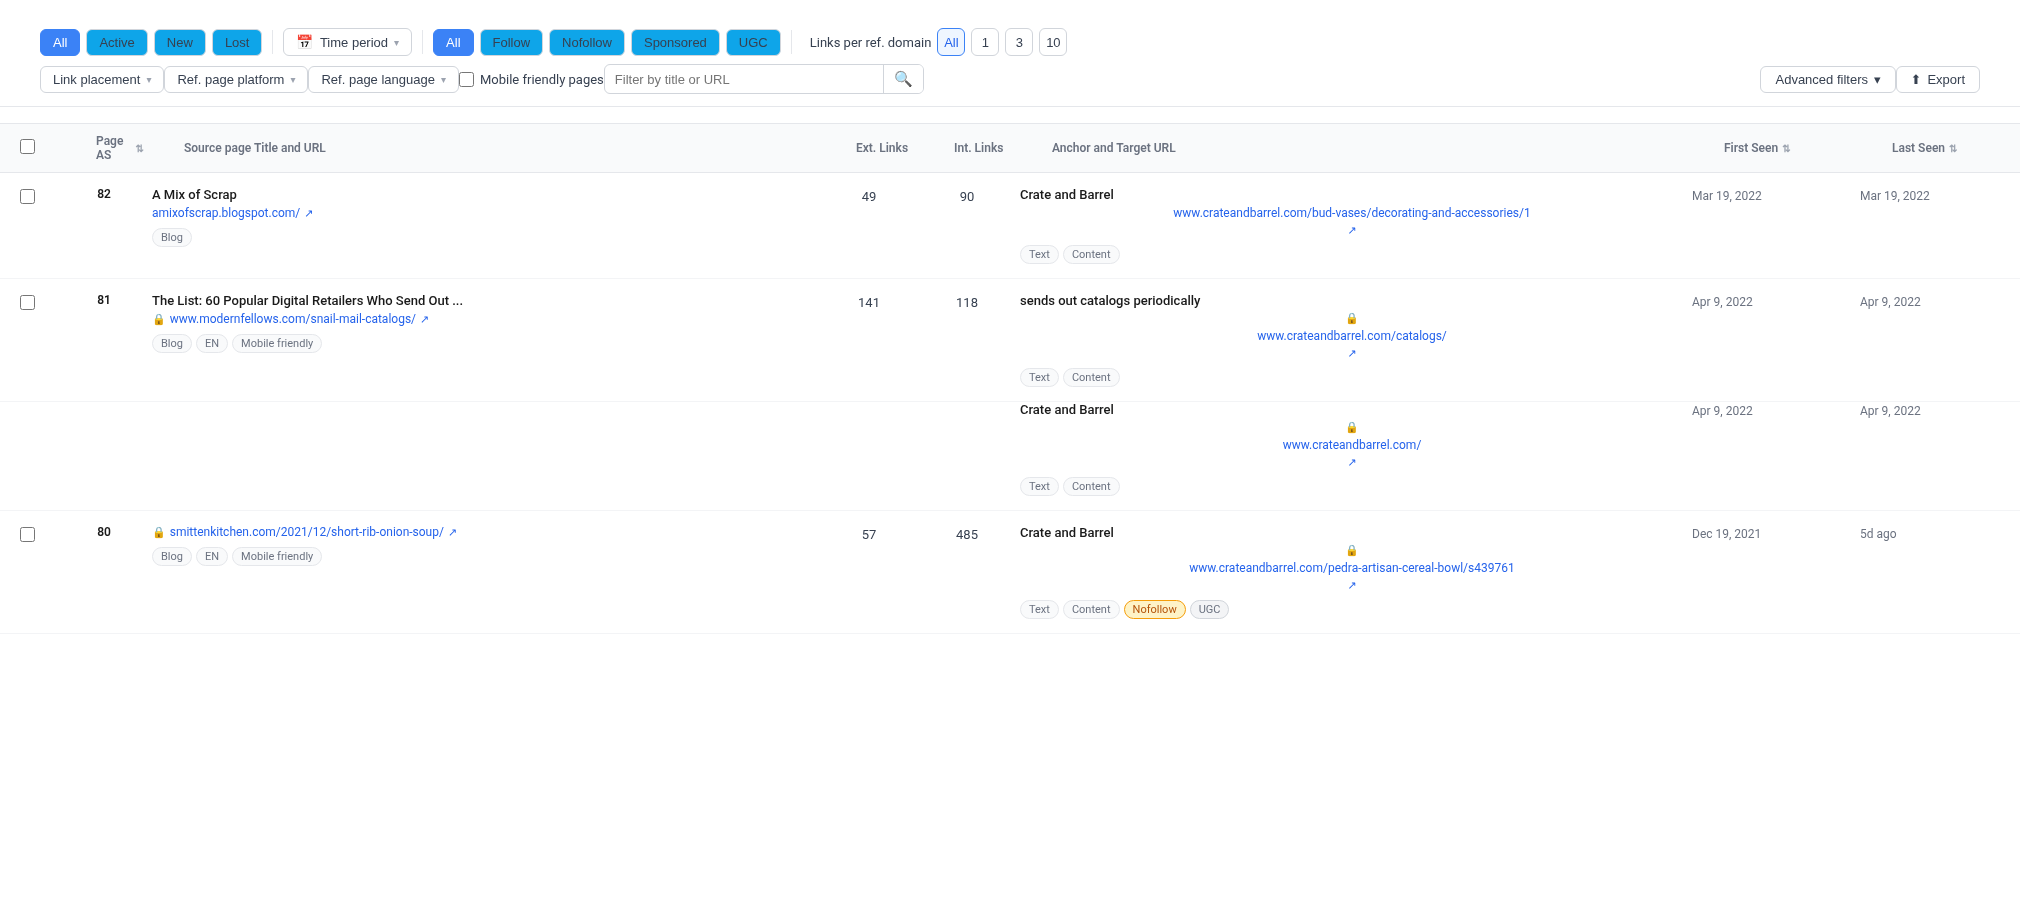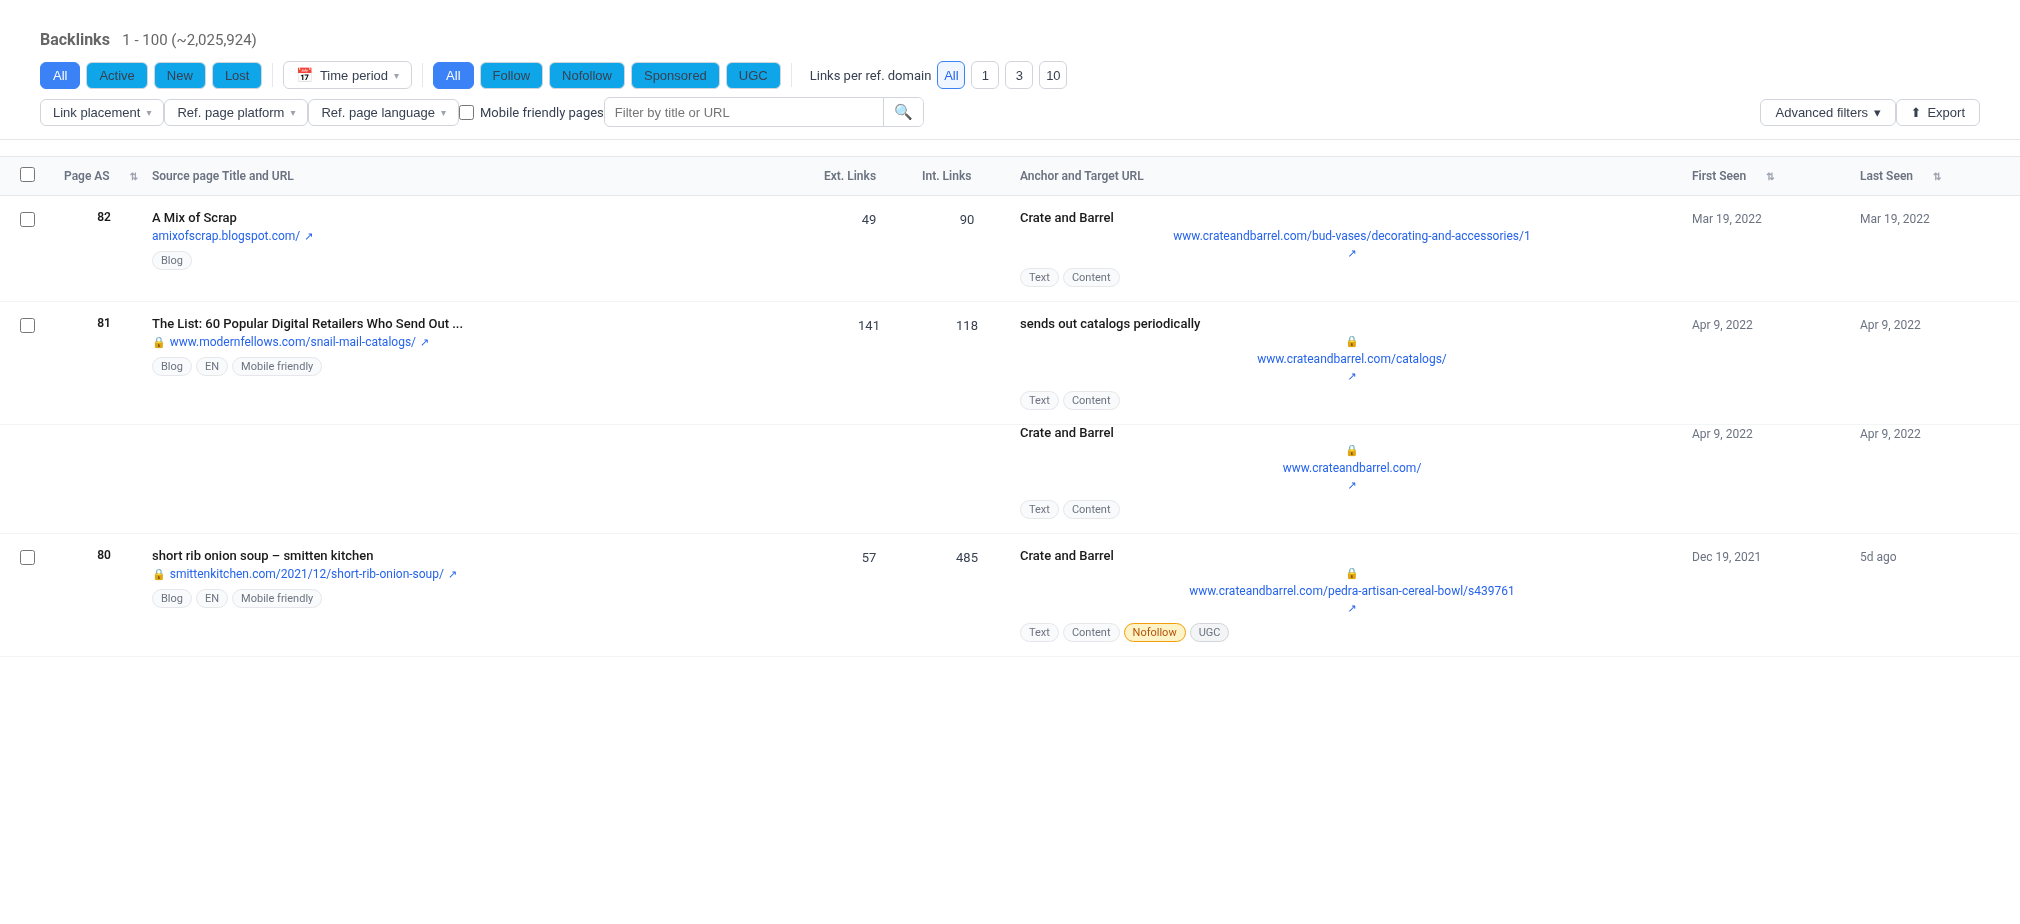--- a/index.html
+++ b/index.html
@@ -30,21 +30,21 @@
     .search-container { display: flex; align-items: center; flex: 1; max-width: 320px; border: 1.5px solid #d1d5db; border-radius: 6px; overflow: hidden; background: #fff; }
     .search-input { flex: 1; border: none; outline: none; padding: 5px 10px; font-size: 13px; color: #374151; background: transparent; }
     .search-btn { padding: 5px 10px; background: #fff; border: none; cursor: pointer; color: #6b7280; font-size: 15px; border-left: 1.5px solid #d1d5db; }
 
     .advanced-filters-btn { display: inline-flex; align-items: center; gap: 6px; padding: 5px 14px; border-radius: 6px; border: 1.5px solid #d1d5db; background: #fff; cursor: pointer; font-size: 13px; color: #374151; font-weight: 500; margin-left: auto; }
 
     .export-btn { display: inline-flex; align-items: center; gap: 6px; padding: 5px 14px; border-radius: 6px; border: 1.5px solid #d1d5db; background: #fff; cursor: pointer; font-size: 13px; color: #374151; font-weight: 500; }
 
     .table-container { margin-top: 16px; border-top: 1.5px solid #e5e7eb; }
     .table-header { display: grid; grid-template-columns: 36px 80px 1fr 90px 90px 1fr 160px 140px; align-items: center; padding: 10px 20px; background: #f9fafb; border-bottom: 1.5px solid #e5e7eb; gap: 8px; }
-    .col-header { font-size: 12px; font-weight: 600; color: #6b7280; display: flex; align-items: center; gap: 20px; }
+    .col-header { font-size: 12px; font-weight: 600; color: #6b7280; display: flex; align-items: center; gap: 4px; margin-left: 32px; }
     .col-header .sort-icon { font-size: 10px; color: #9ca3af; }
 
     .table-row { display: grid; grid-template-columns: 36px 80px 1fr 90px 90px 1fr 160px 140px; align-items: start; padding: 14px 20px; border-bottom: 1.5px solid #f3f4f6; gap: 8px; }
 
     .row-checkbox { display: flex; align-items: flex-start; padding-top: 2px; }
     .row-checkbox input { width: 15px; height: 15px; accent-color: #3b82f6; cursor: pointer; }
 
     .page-as-score { font-size: 12px; font-weight: 600; color: #1a1a1a; text-align: center; }
 
     .source-page { display: flex; flex-direction: column; gap: 4px; }
@@ -67,24 +67,20 @@
 
     .date-cell { font-size: 12px; color: #6b7280; padding-top: 2px; }
 
     .header-bar { padding: 12px 20px; border-bottom: 1px solid #e5e7eb; }
   </style>
 </head>
 <body>
 
 <div class="header-bar">
   <div class="header">
-    <div class="title">
-      <span style="font-weight:700;">Backlinks</span>
-      <span style="font-weight:400;color:#666;font-size:15px;margin-left:8px;">1 - 100 (~2,025,924)</span>
-    </div>
 
     <div class="filter-row-1">
       <button class="btn active-blue">All</button>
       <button class="btn">Active</button>
       <button class="btn">New</button>
       <button class="btn">Lost</button>
 
       <div class="separator"></div>
 
       <button class="dropdown-btn">
@@ -272,21 +268,20 @@
       <div class="date-cell">Apr 9, 2022</div>
     </div>
   </div>
 
   <div class="table-row">
     <div class="row-checkbox">
       <input type="checkbox" style="">
     </div>
     <div class="page-as-score">80</div>
     <div class="source-page">
-      <span class="source-title">short rib onion soup – smitten kitchen</span>
       <div class="source-url">
         <span class="lock-icon">🔒</span>
         <a href="#">smittenkitchen.com/2021/12/short-rib-onion-soup/</a>
         <span class="ext-link-icon">↗</span>
       </div>
       <div class="tags">
         <span class="tag">Blog</span>
         <span class="tag">EN</span>
         <span class="tag">Mobile friendly</span>
       </div>

